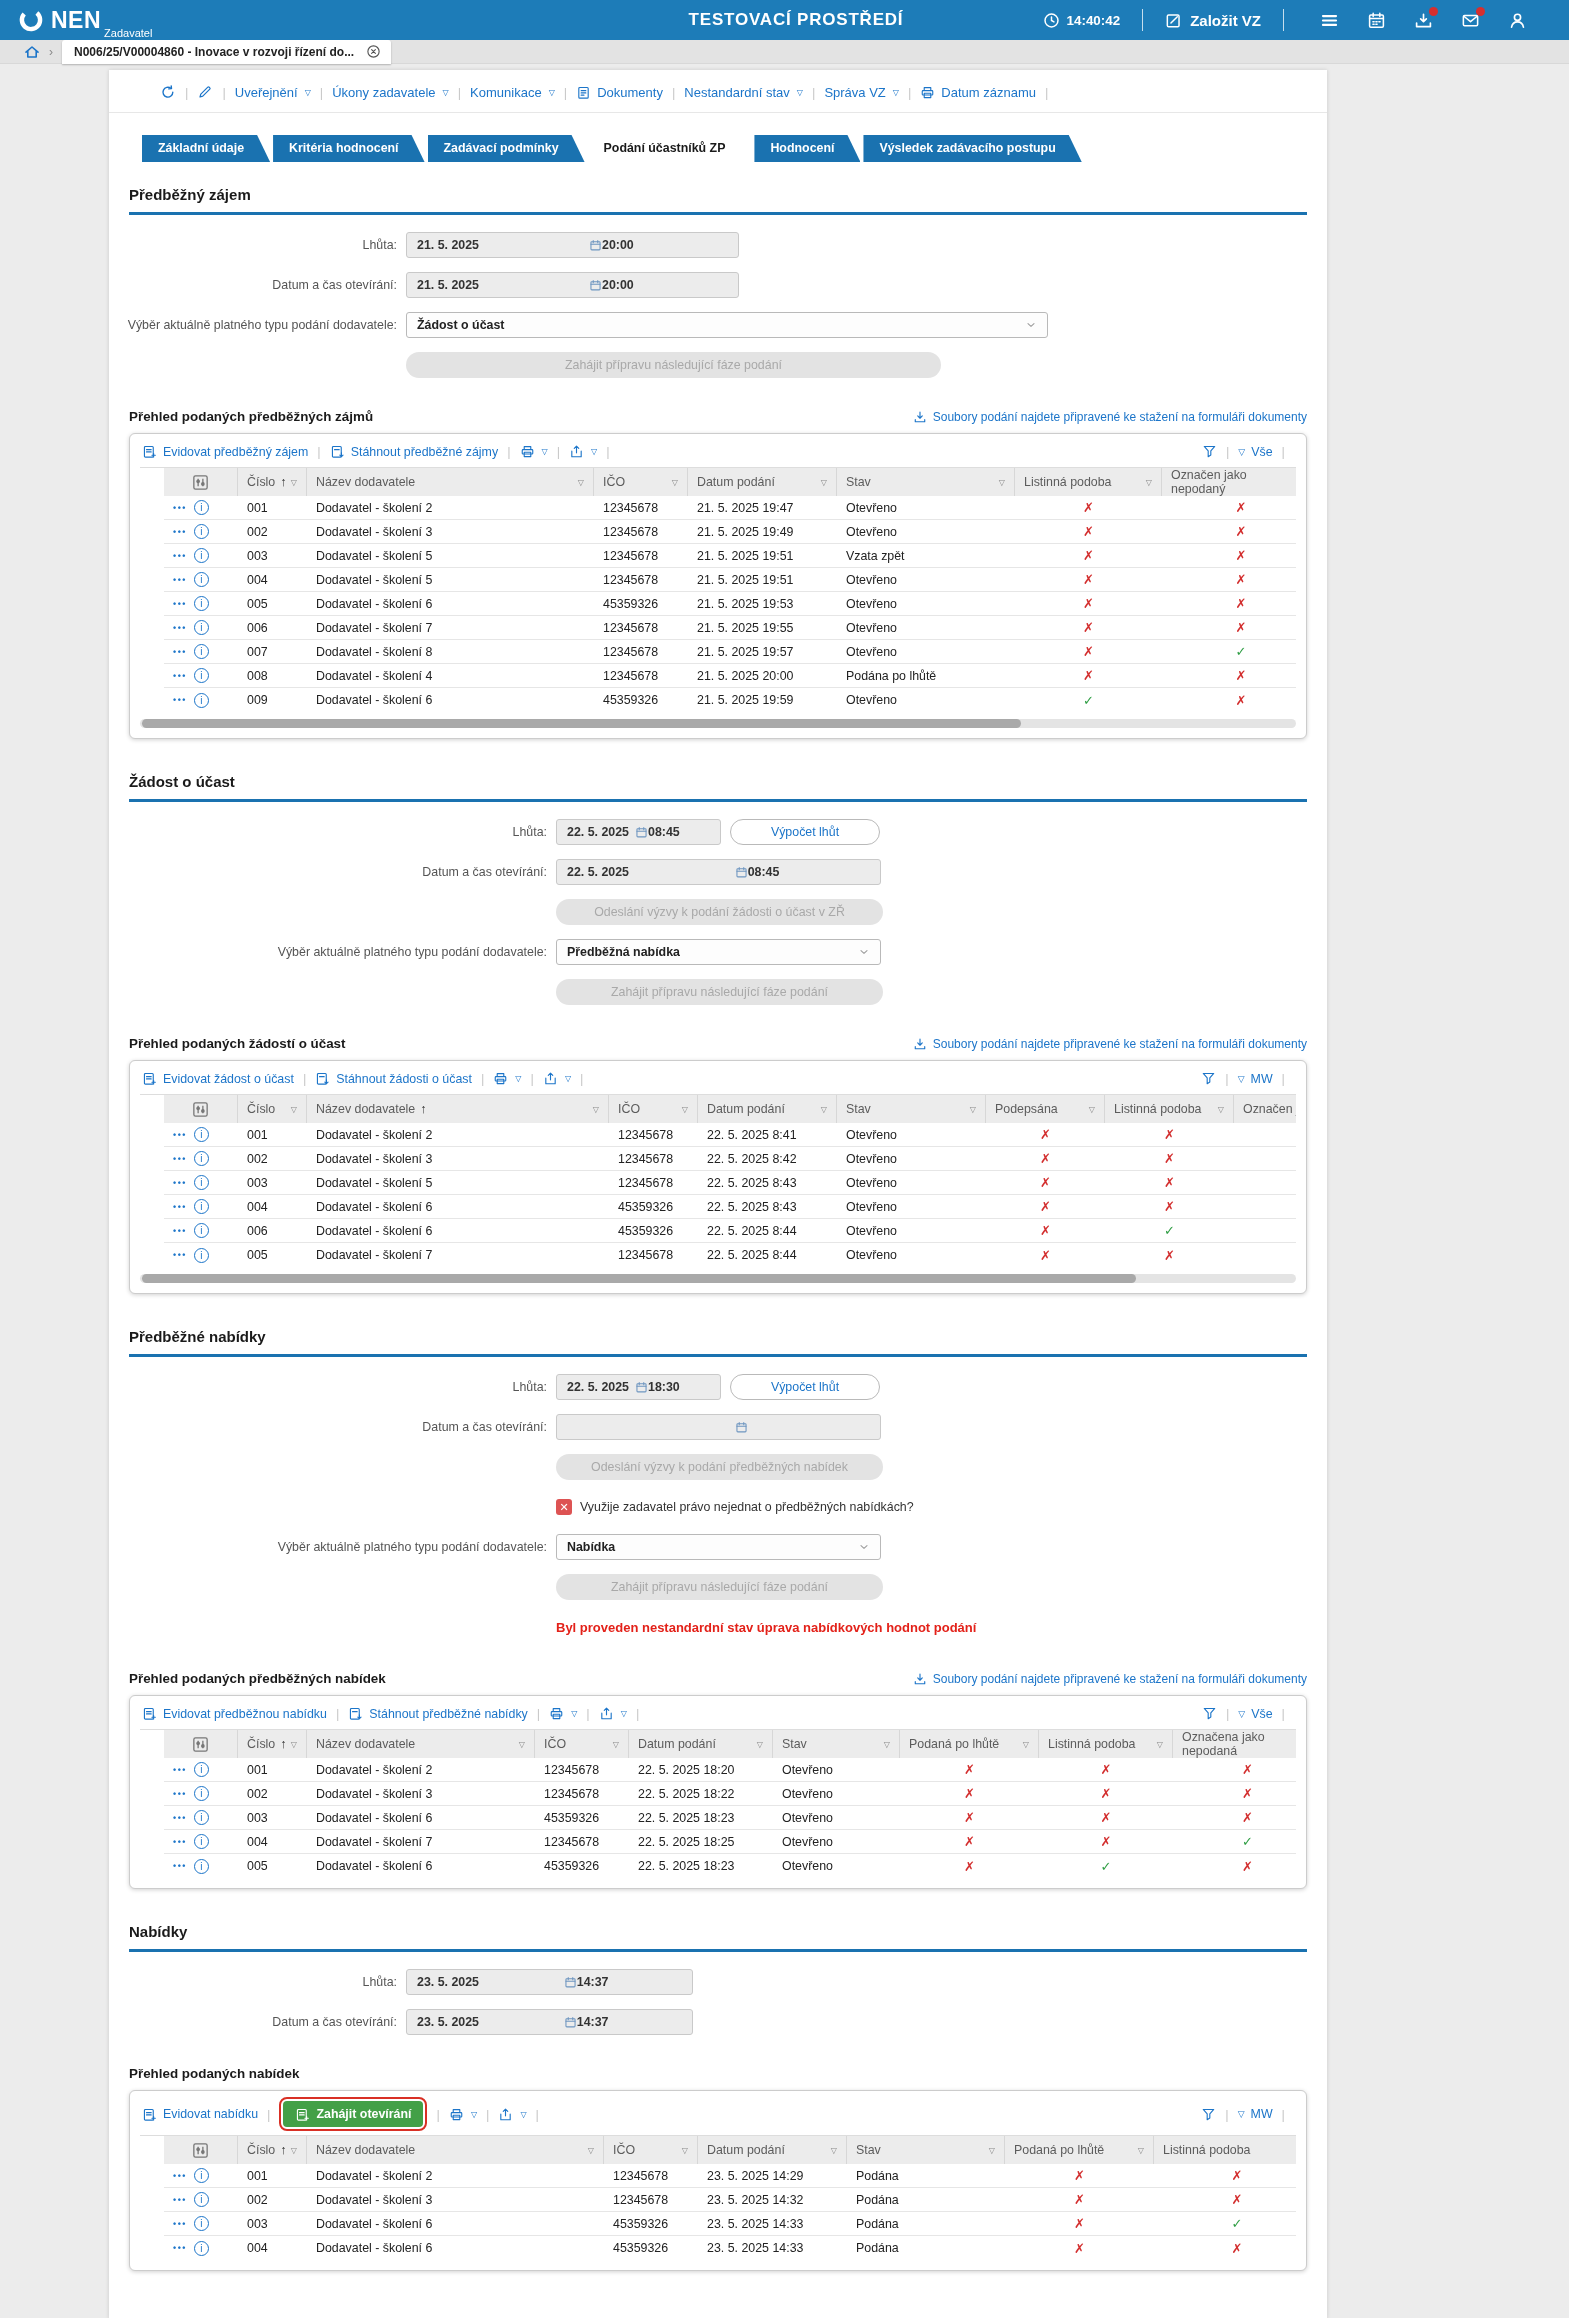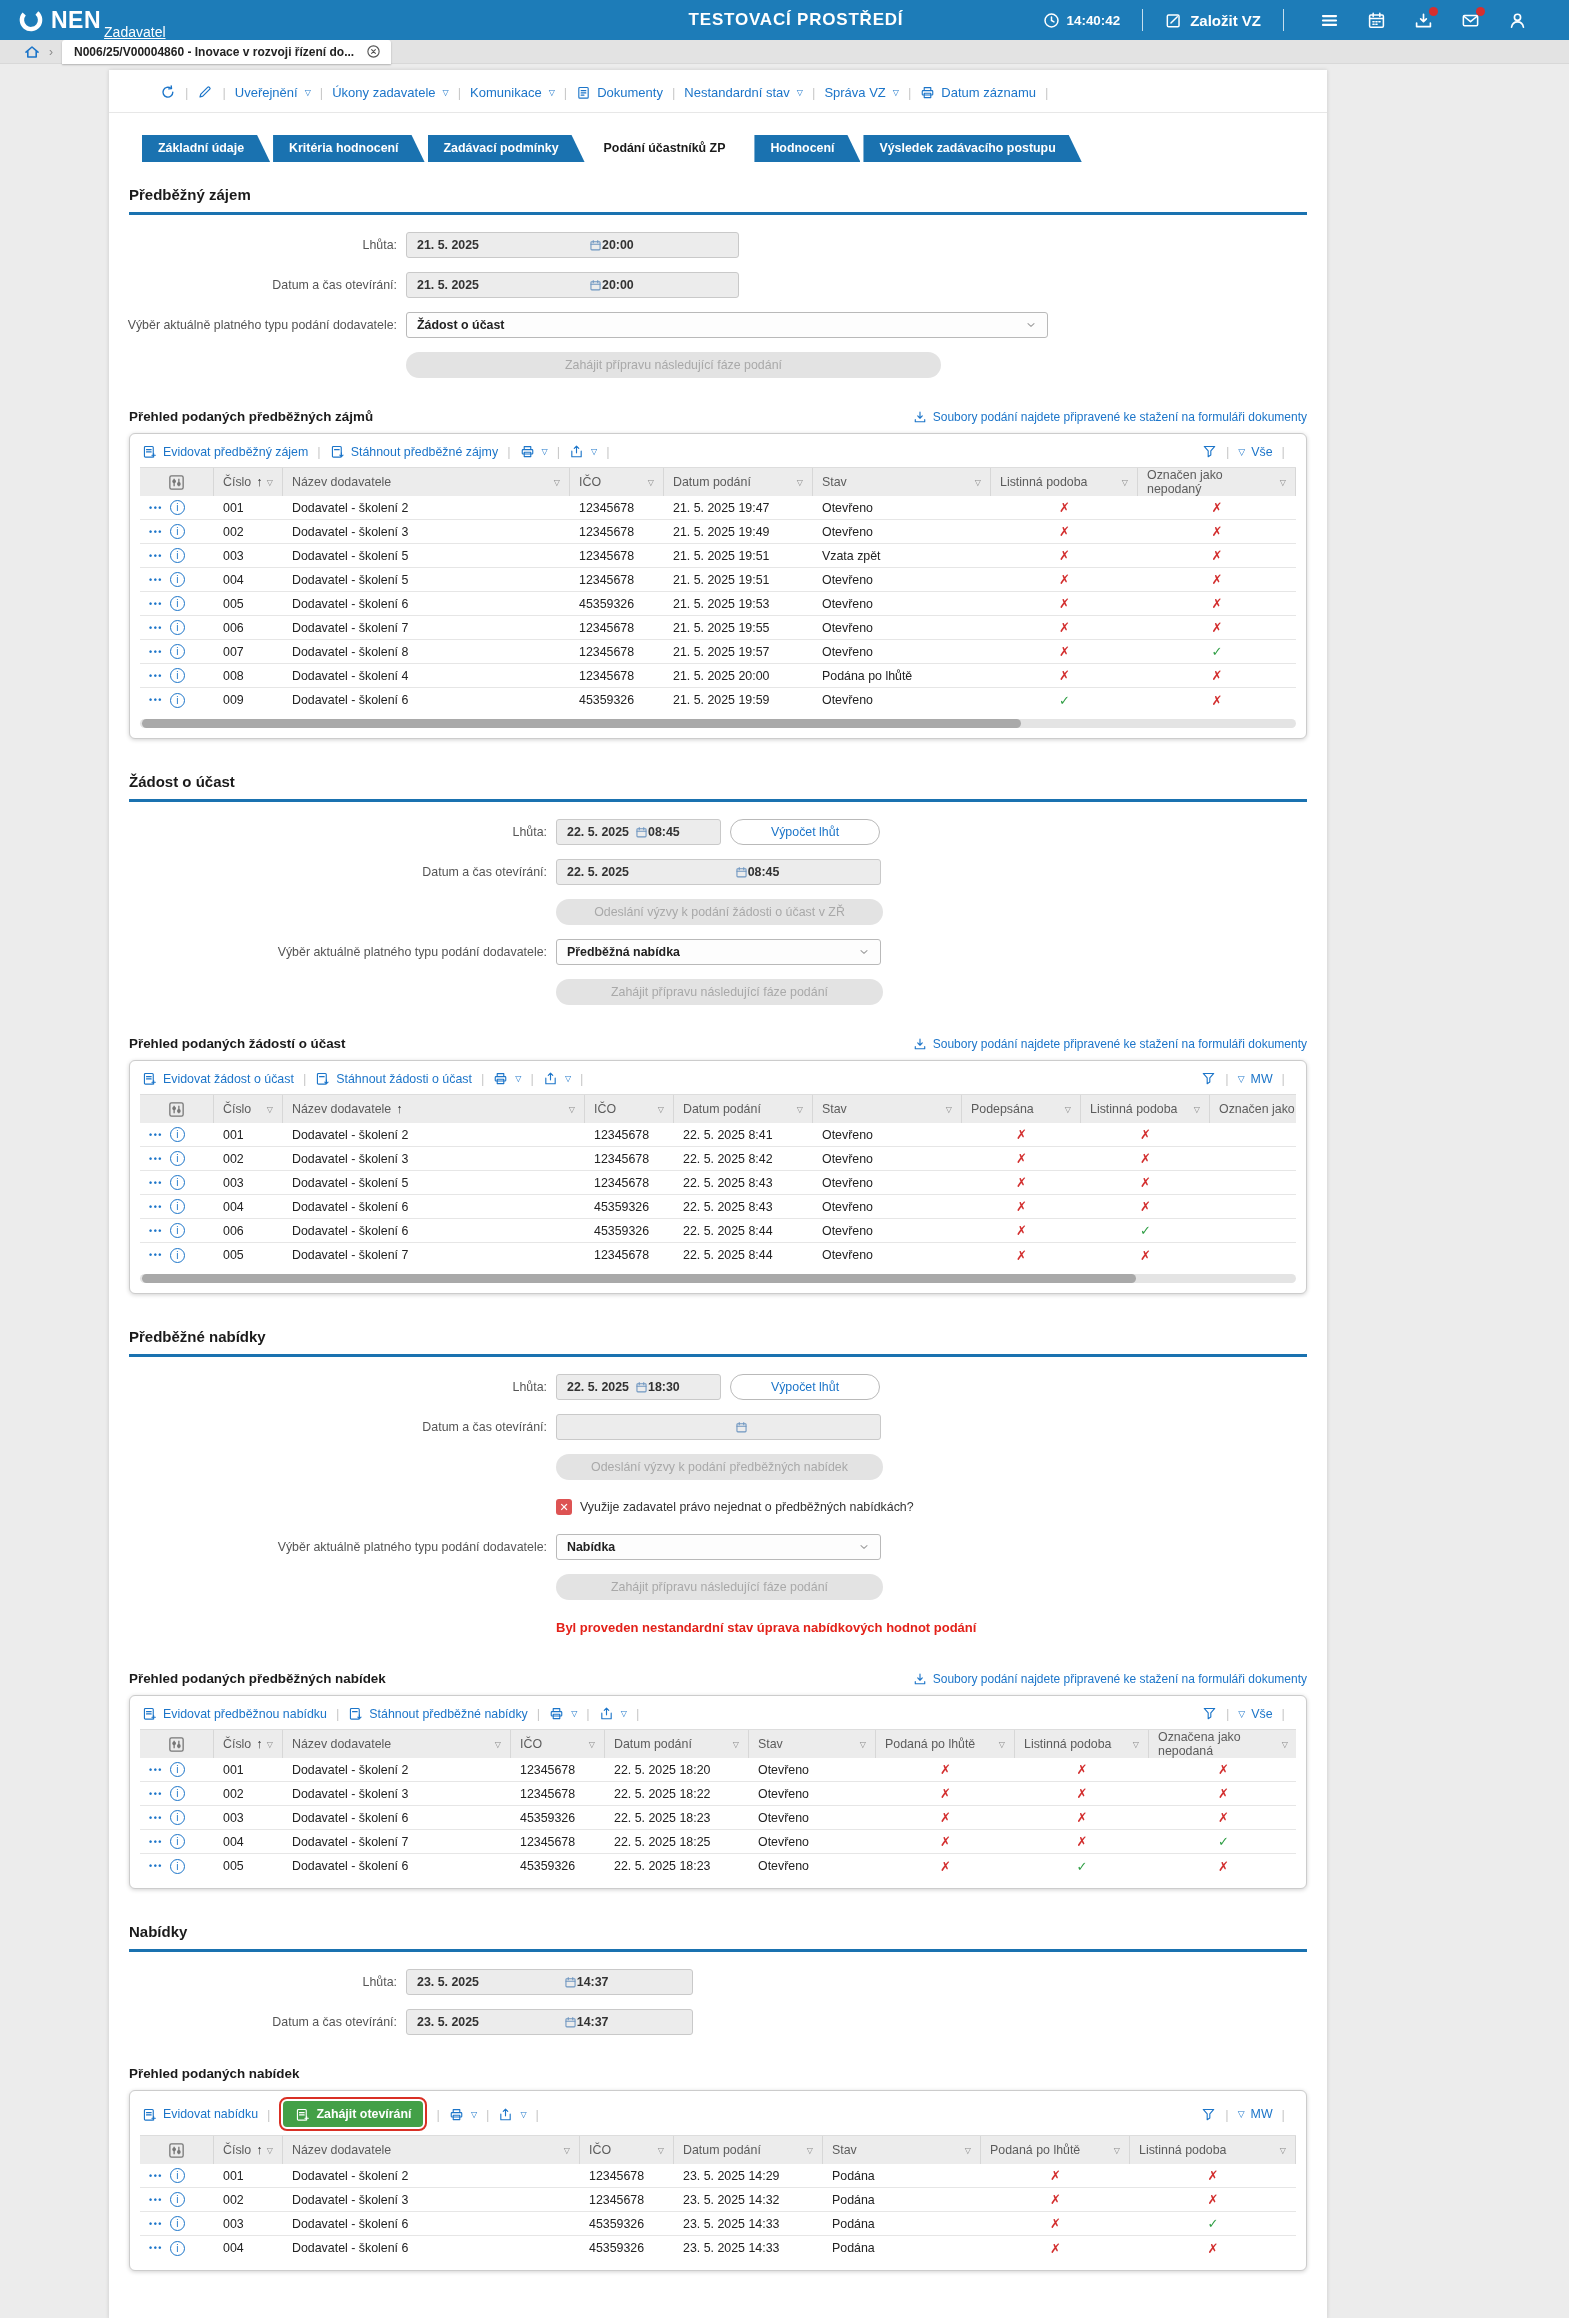--- a/index.html
+++ b/index.html
@@ -5,21 +5,21 @@
   html,body{margin:0;padding:0;background:#ececec;}
   *{box-sizing:border-box;}
   .page{position:relative;width:1569px;height:2319px;overflow:hidden;background:#ececec;
         font-family:"Liberation Sans","DejaVu Sans",sans-serif;color:#222;}
   
   .topbar{position:relative;height:40px;background:#1d7cb8;display:flex;align-items:center;color:#fff;}
   .brand{display:flex;align-items:center;padding-left:18px;gap:7px;}
   .brand-logo{width:26px;height:26px;display:inline-flex;}
   .brand-text{display:flex;align-items:flex-end;gap:3px;line-height:1;}
   .brand-name{font-size:23px;font-weight:bold;letter-spacing:0.5px;}
-  .brand-sub{font-size:14px;margin-bottom:-7px;text-decoration:underline;}
+  .brand-sub{font-size:11px;margin-bottom:-7px;}
   .env-title{position:absolute;left:0;right:0;text-align:center;font-size:17px;font-weight:bold;letter-spacing:0.8px;padding-left:23px;}
   .top-right{margin-left:auto;display:flex;align-items:center;gap:14px;padding-right:42px;position:relative;z-index:1;}
   .clockwrap{display:flex;align-items:center;gap:7px;font-size:13.4px;font-weight:600;}
   .vdiv{width:1px;height:22px;background:rgba(255,255,255,.75);margin:0 8px;}
   .create-vz{display:flex;align-items:center;gap:8px;font-size:15px;font-weight:bold;cursor:pointer;}
   .top-ic{position:relative;display:inline-flex;width:19px;height:19px;margin-left:14px;cursor:pointer;}
   .top-ic svg{width:19px;height:19px;}
   .badge-dot{position:absolute;top:-4px;right:-5px;width:9px;height:9px;border-radius:50%;background:#d62f2f;}
   .ic{display:inline-flex;vertical-align:middle;}
   .ic svg{display:block;}
@@ -89,21 +89,21 @@
             padding:8px 10px 10px;}
   .tbl-toolbar{display:flex;align-items:center;font-size:12.4px;color:#1c75c9;padding:2px 2px 8px;}
   .tbl-btn{display:inline-flex;align-items:center;gap:6px;cursor:pointer;white-space:nowrap;}
   .tbl-btn svg{width:15px;height:15px;}
   .btn-green{background:#43a047;color:#fff;font-weight:bold;border-radius:4px;height:26px;padding:0 12px;}
   .btn-green.hl{outline:2px solid #d93025;outline-offset:2px;margin:0 4px;}
   .tbl-filter{margin-left:auto;display:flex;align-items:center;color:#1c75c9;}
   .tbl-filter svg{width:15px;height:15px;}
   .f-caret{font-size:9px;margin:0 6px 0 0;}
   .tbl-scroll{overflow:hidden;width:100%;border-top:1px solid #ddd;}
-  .tr{display:flex;align-items:center;}
+  .tr{display:flex;align-items:center;margin-left:24px;}
   .th-row{background:#ececec;height:28px;color:#5c5c5c;}
   .th{display:flex;align-items:center;height:28px;padding:0 9px;font-size:12.4px;border-right:1px solid #d7d7d7;flex:none;}
   .th .sort{margin-left:5px;color:#333;font-weight:bold;}
   .th .colcaret{margin-left:auto;font-size:8px;color:#8a8a8a;padding-left:4px;}
   .c-act{justify-content:center;}
   .colset{width:19px;height:19px;color:#777;cursor:pointer;display:inline-flex;}
   .body .tr{height:24px;border-bottom:1px solid #e6e6e6;font-size:12.4px;color:#222;}
   .body .tr:last-child{border-bottom:none;}
   .td{padding:0 9px;flex:none;overflow:hidden;white-space:nowrap;height:24px;display:flex;align-items:center;}
   .td.center{justify-content:center;}

